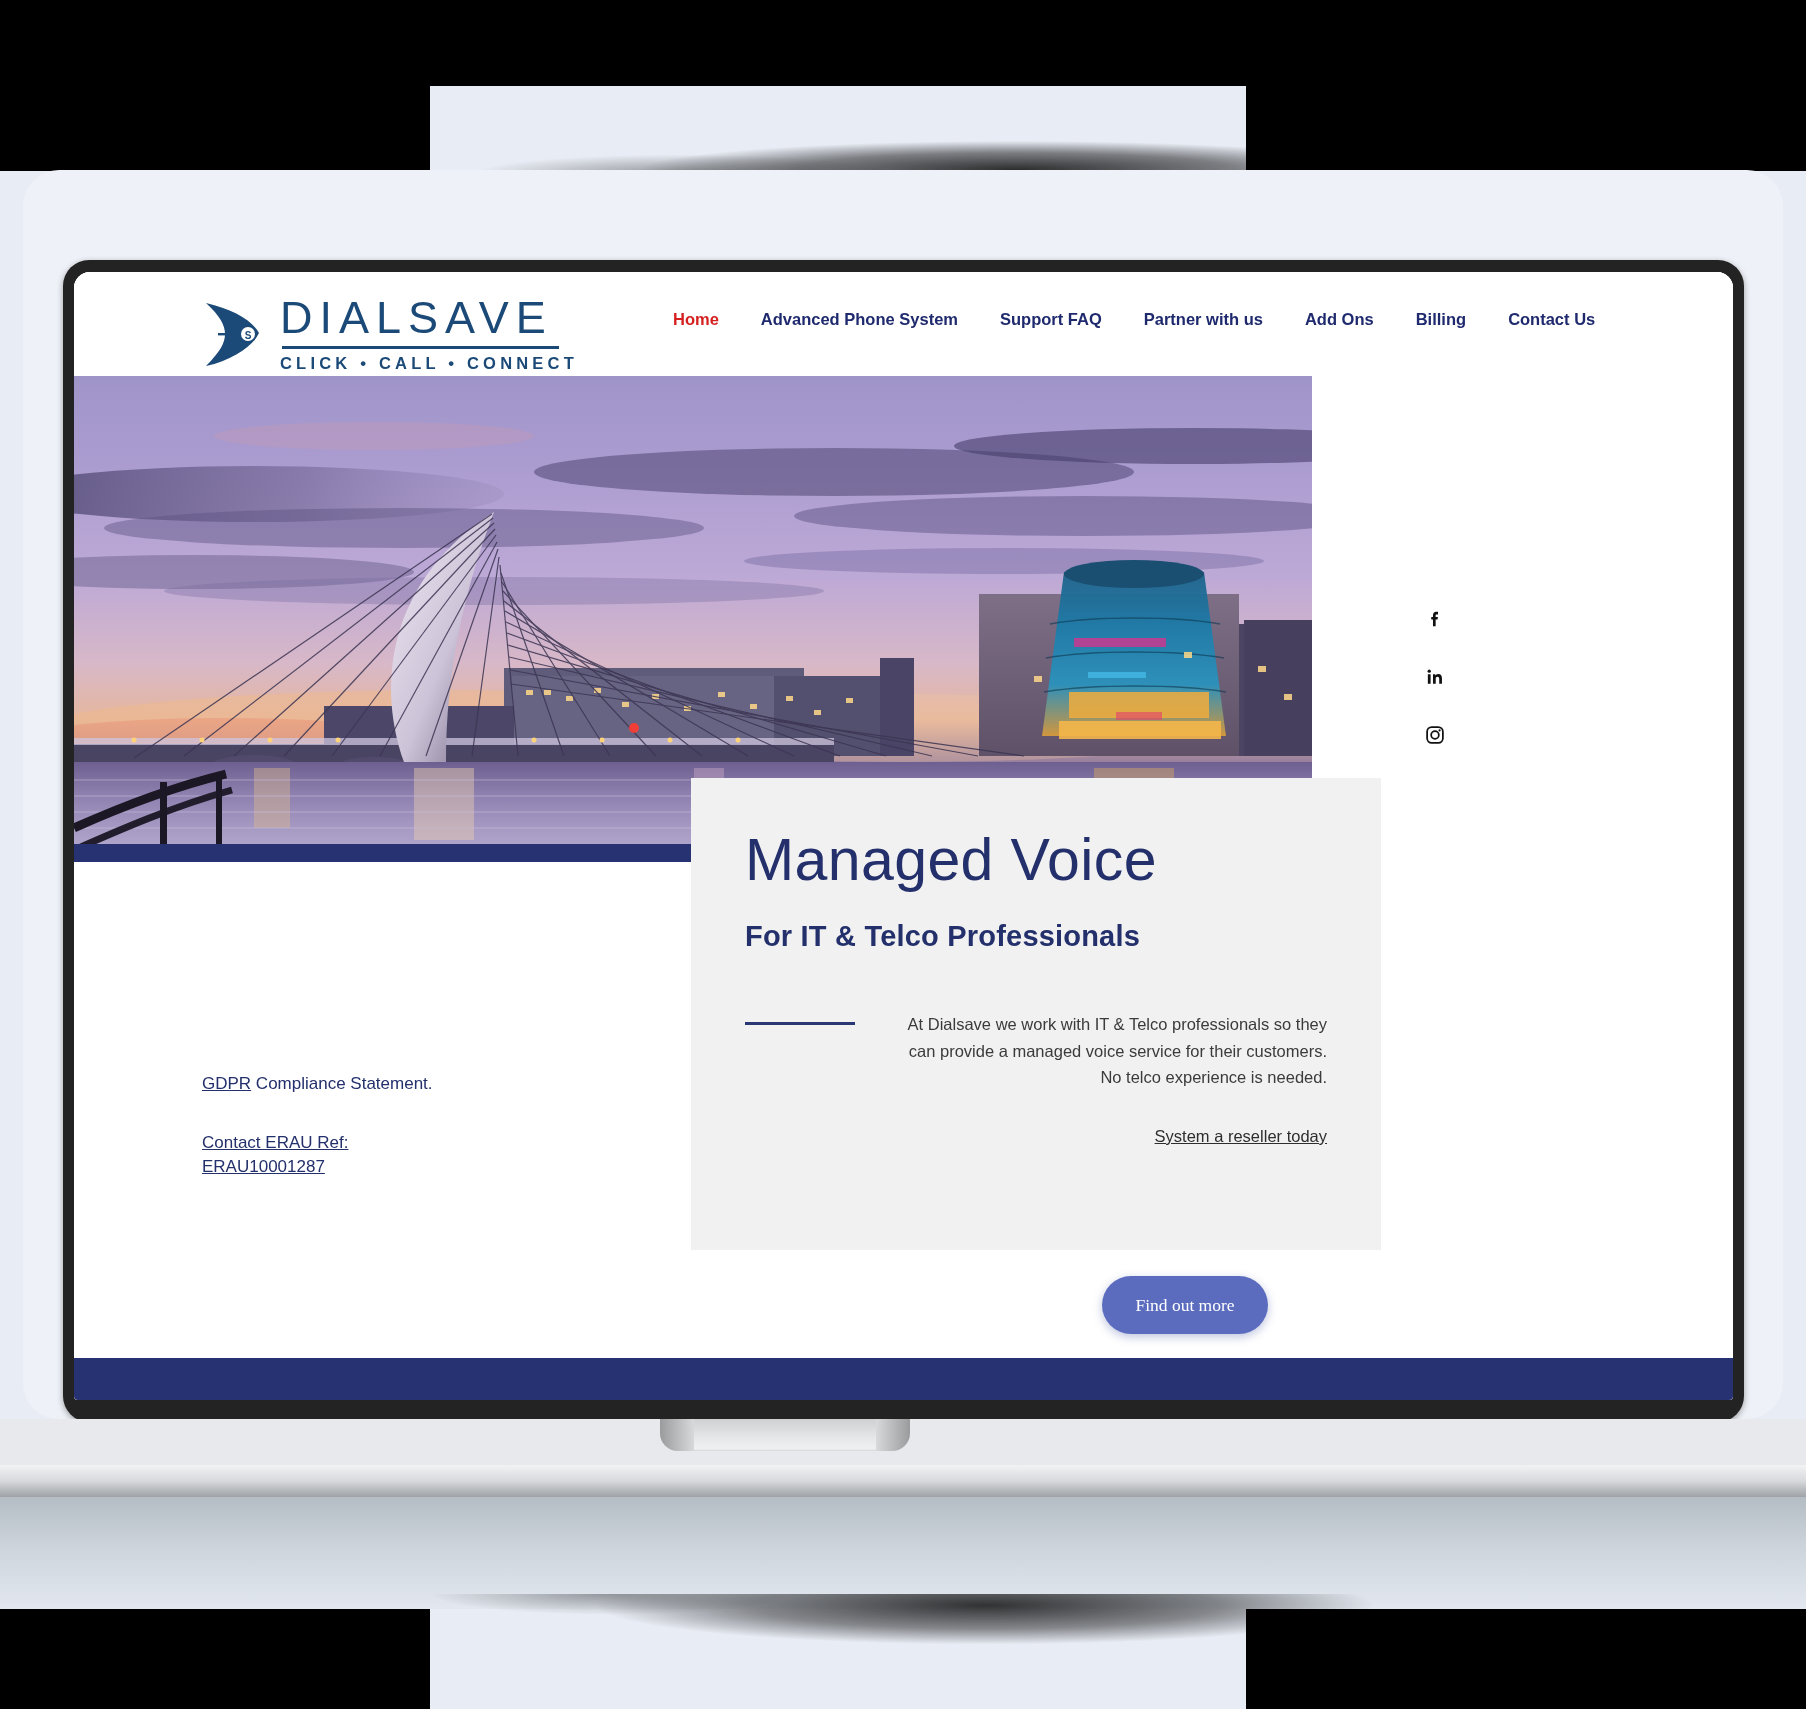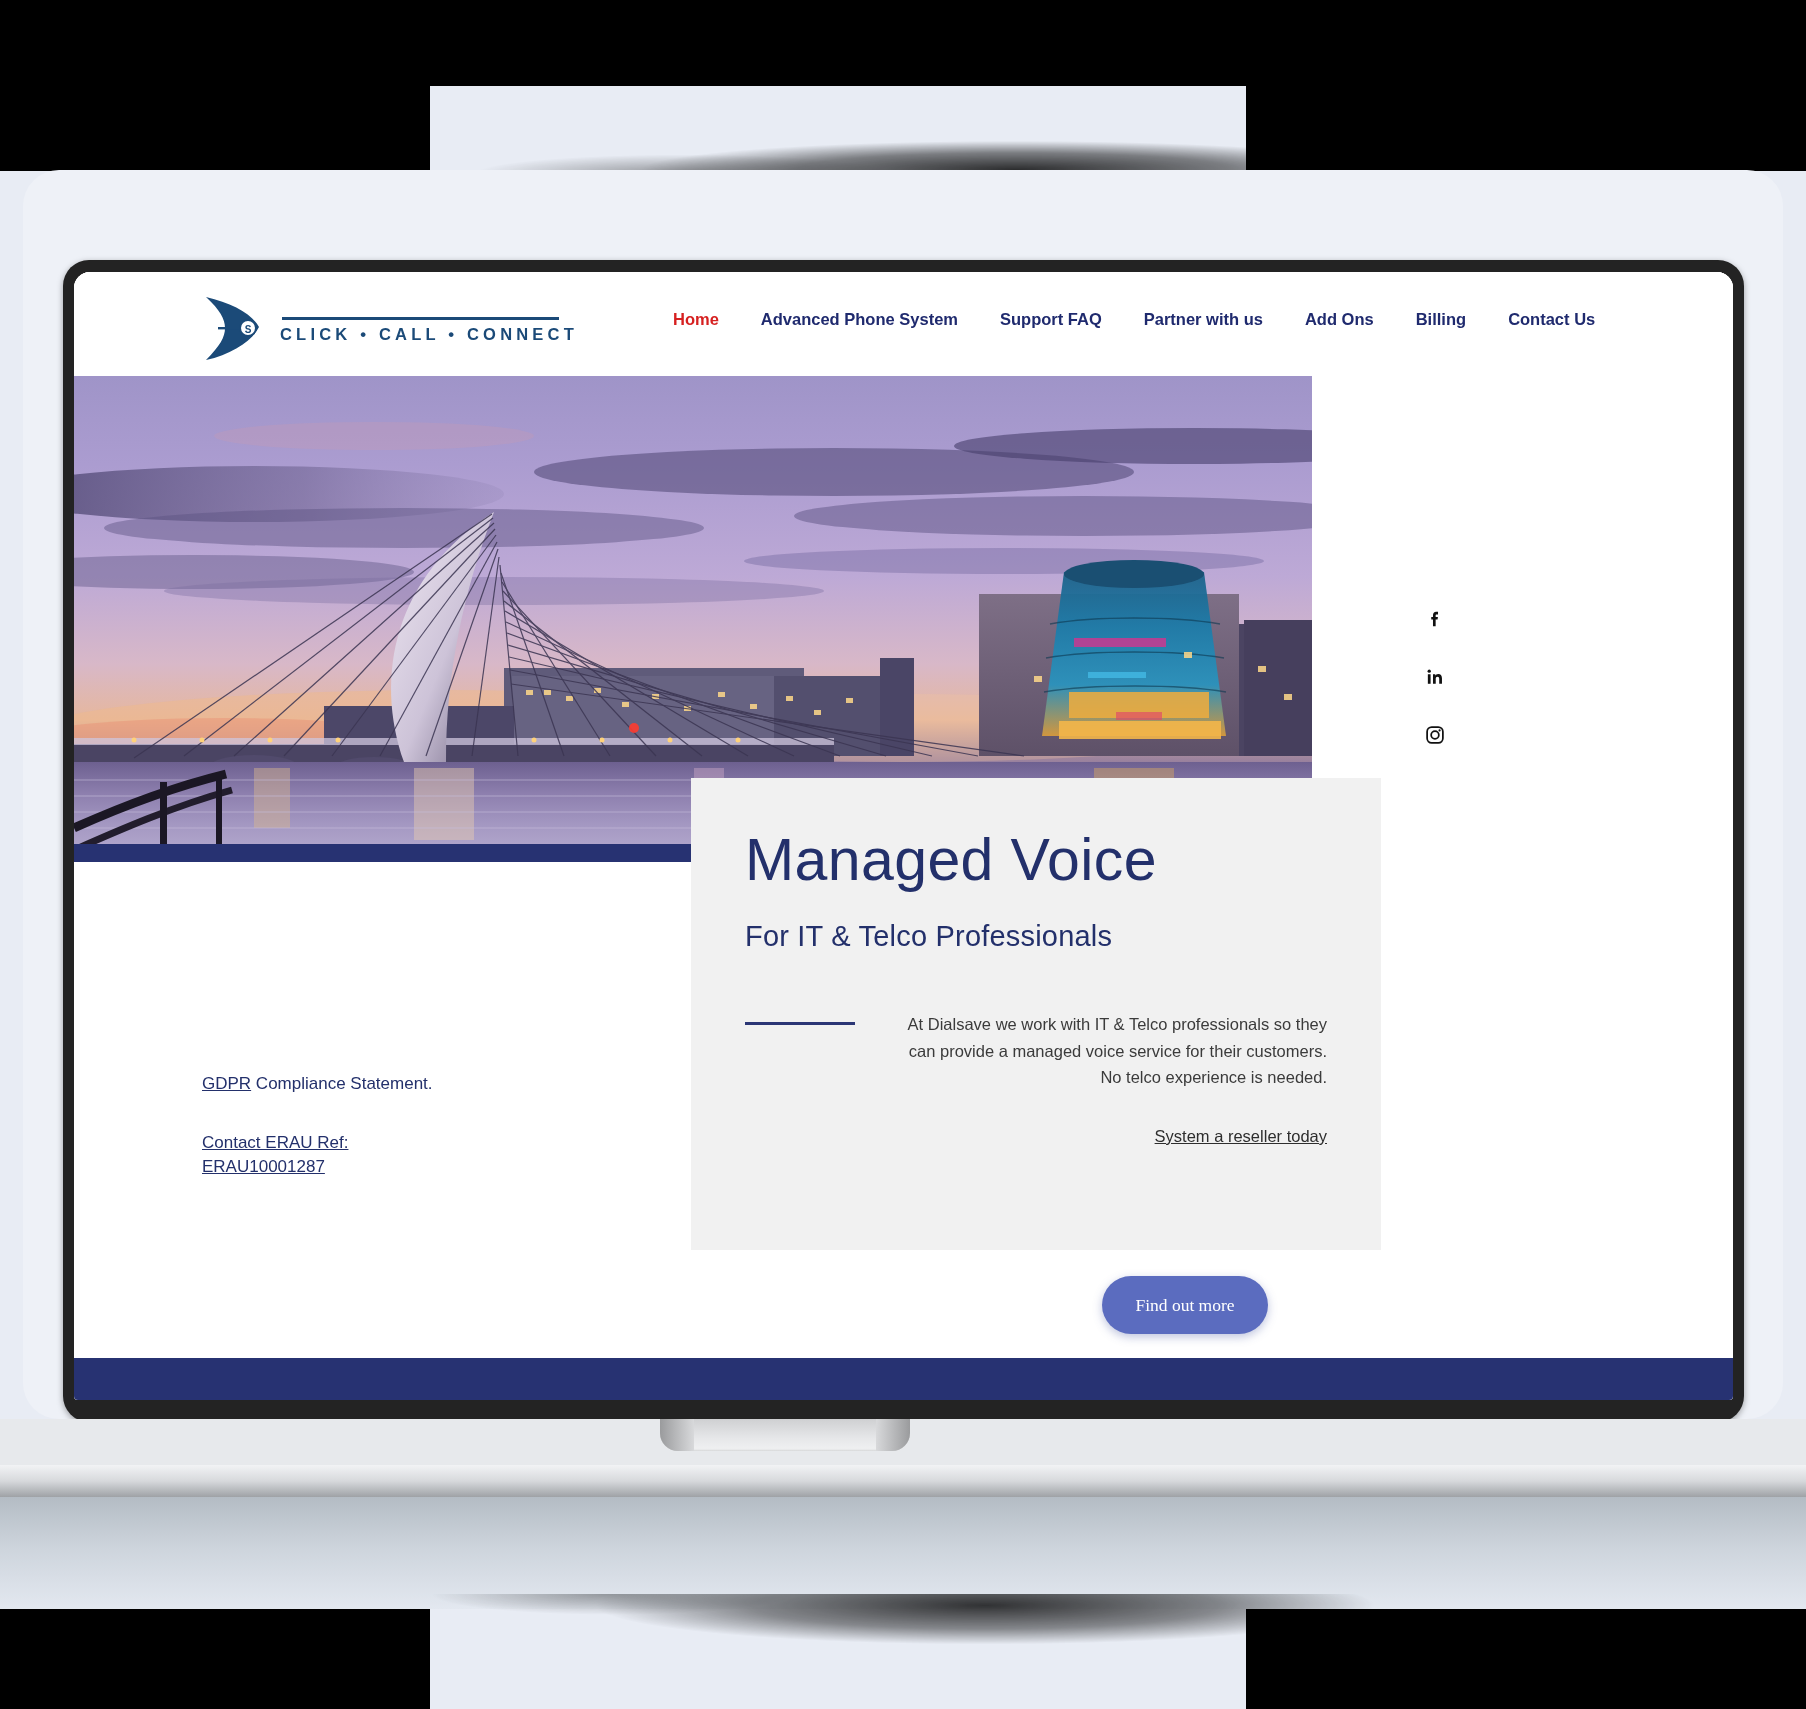--- a/index.html
+++ b/index.html
@@ -231,21 +231,21 @@
   }
   .card h1 {
     font-size: 59px;
     font-weight: 400;
     color: #23306b;
     letter-spacing: 0.4px;
     line-height: 1.05;
   }
   .card h2 {
     font-size: 29px;
-    font-weight: 400;
+    font-weight: 700;
     color: #23306b;
     margin-top: 28px;
     letter-spacing: 0.2px;
   }
   .card-body {
     display: flex;
     gap: 37px;
     margin-top: 58px;
     text-align: right;
   }
@@ -344,20 +344,21 @@
         <div class="logo">
           <div class="logo-mark">
             <svg viewBox="0 0 62 68" width="62" height="68" aria-hidden="true">
               <path d="M4 3 C30 9, 50 20, 57 33 C50 47, 30 60, 4 66 C18 52, 23 43, 23 34 C23 25, 18 16, 4 3 Z" fill="#1b4a78"></path>
               <rect x="16" y="33" width="28" height="2.4" fill="#1b4a78"></rect>
               <circle cx="46" cy="34" r="8" fill="#ffffff" stroke="#1b4a78" stroke-width="2"></circle>
               <text x="46" y="38.5" font-family="Liberation Sans, sans-serif" font-size="10" font-weight="bold" fill="#1b4a78" text-anchor="middle">S</text>
             </svg>
           </div>
           <div class="logo-words">
+            <div class="logo-main">DIALSAVE</div>
             <div class="logo-rule"></div>
             <div class="logo-sub">CLICK • CALL • CONNECT</div>
           </div>
         </div>
 
         <nav class="nav">
           <a href="#" class="active">Home</a>
           <a href="#">Advanced Phone System</a>
           <a href="#">Support FAQ</a>
           <a href="#">Partner with us</a>

